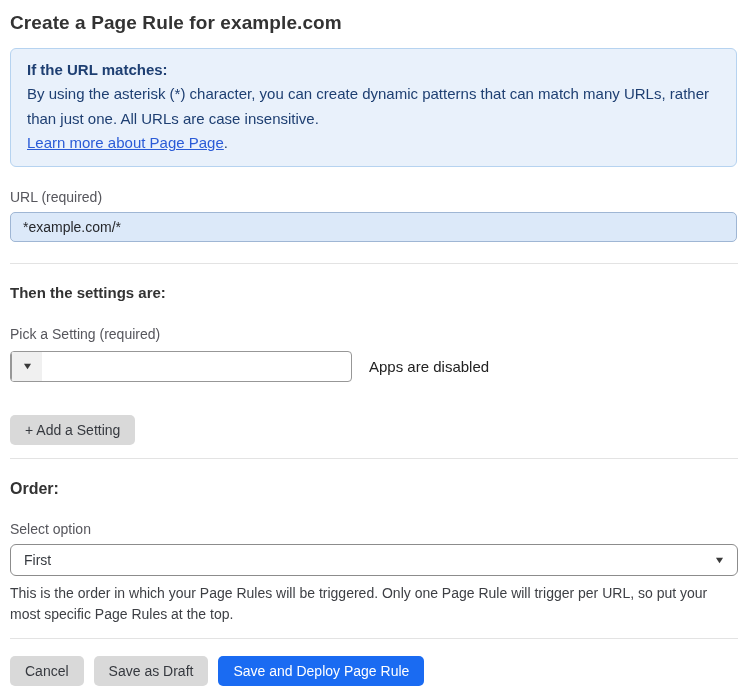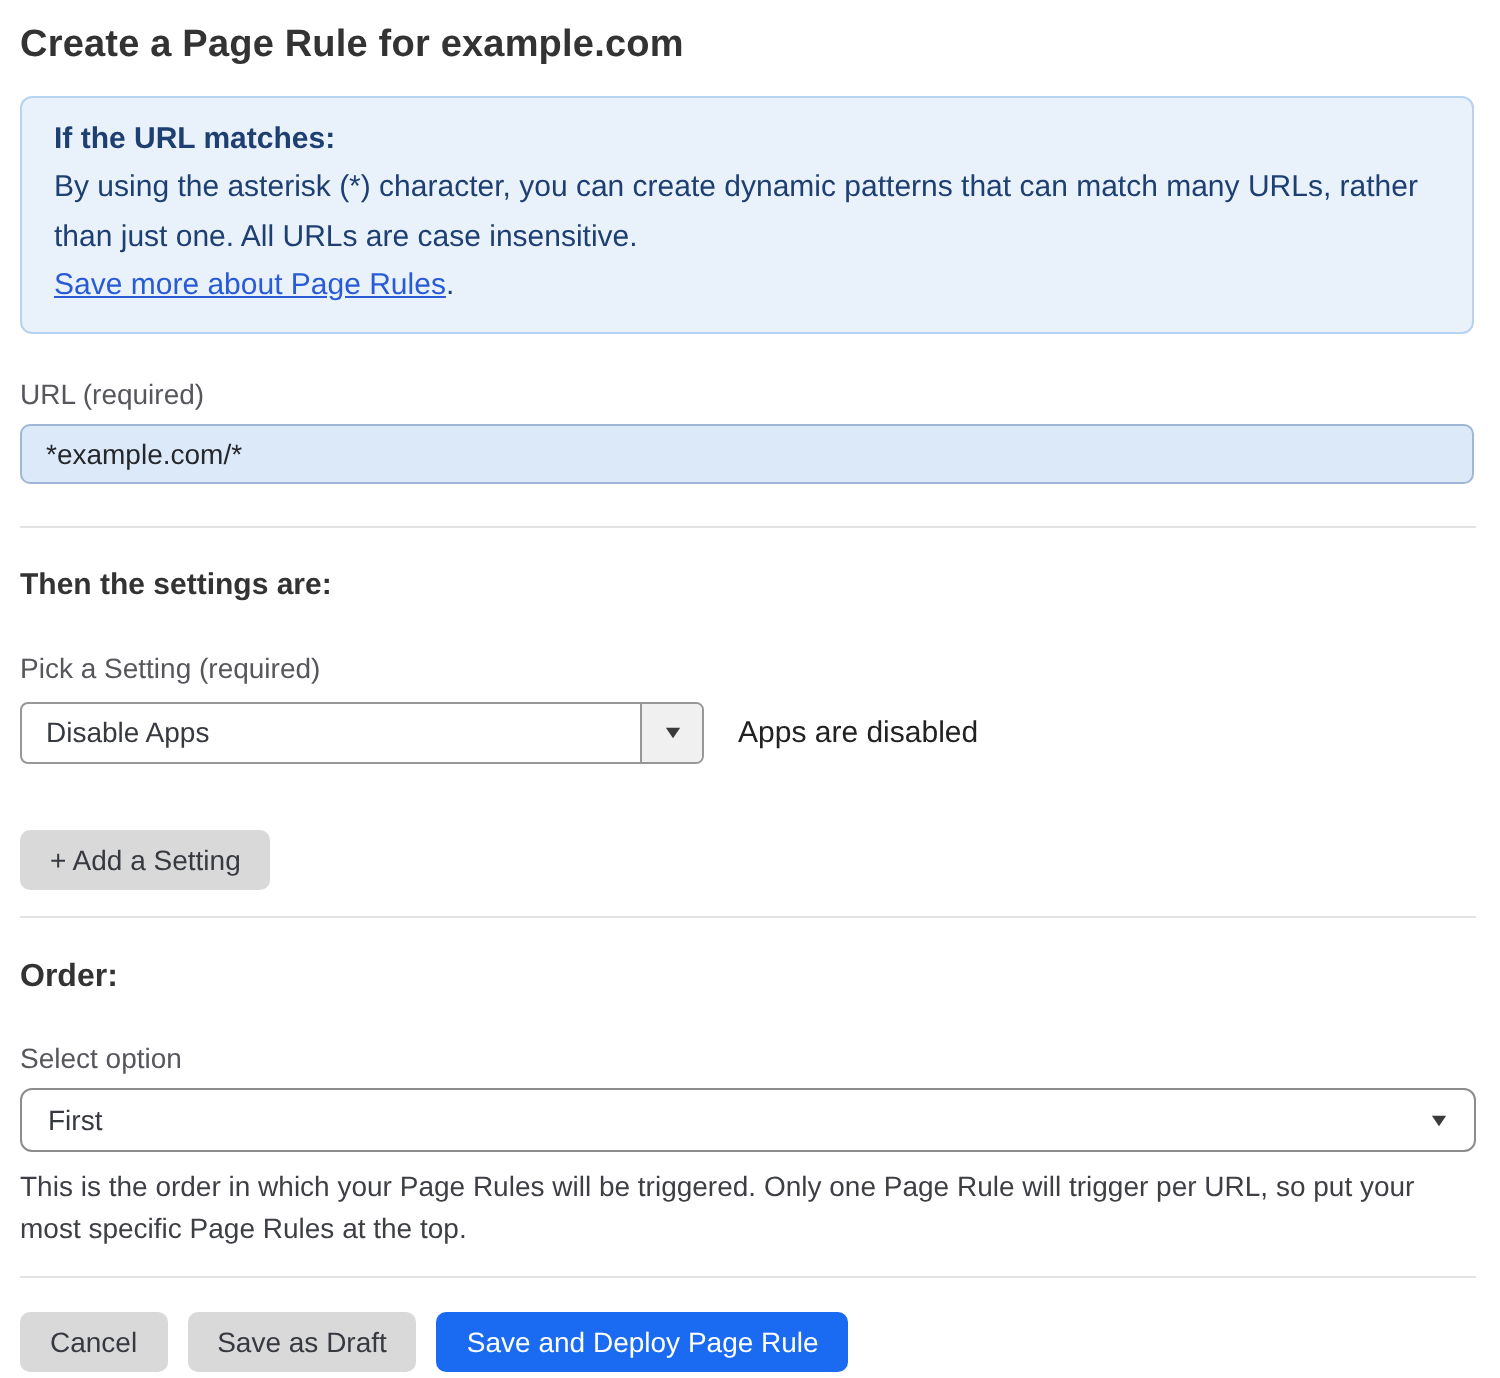--- a/index.html
+++ b/index.html
@@ -182,37 +182,36 @@
 </head>
 <body>
 
 
 
 <h1 class="page-title">Create a Page Rule for example.com</h1>
 
 <div class="info-box">
   <div class="info-heading">If the URL matches:</div>
   <div class="info-body">By using the asterisk (*) character, you can create dynamic patterns that can match many URLs, rather than just one. All URLs are case insensitive.</div>
-  <div><span class="info-link">Save more about Page Rules</span><span>.</span></div>
+  <div><span class="info-link">Learn more about Page Page</span><span>.</span></div>
 </div>
 
 <div class="url-section">
   <div class="field-label">URL (required)</div>
   <input class="url-input" type="text" value="*example.com/*" style="">
 </div>
 
 <hr class="divider">
 
 <h2 class="section-heading">Then the settings are:</h2>
 
 <div class="field-label picker-label">Pick a Setting (required)</div>
 
 <div class="picker-row">
   <div class="dropdown">
-    <span class="dropdown-value">Disable Apps</span>
     <span class="dropdown-caret-box">
       <span class="caret">▼</span>
     </span>
   </div>
   <span class="picker-status">Apps are disabled</span>
 </div>
 
 <button class="btn btn-secondary add-setting">+ Add a Setting</button>
 
 <hr class="divider divider-tight">

